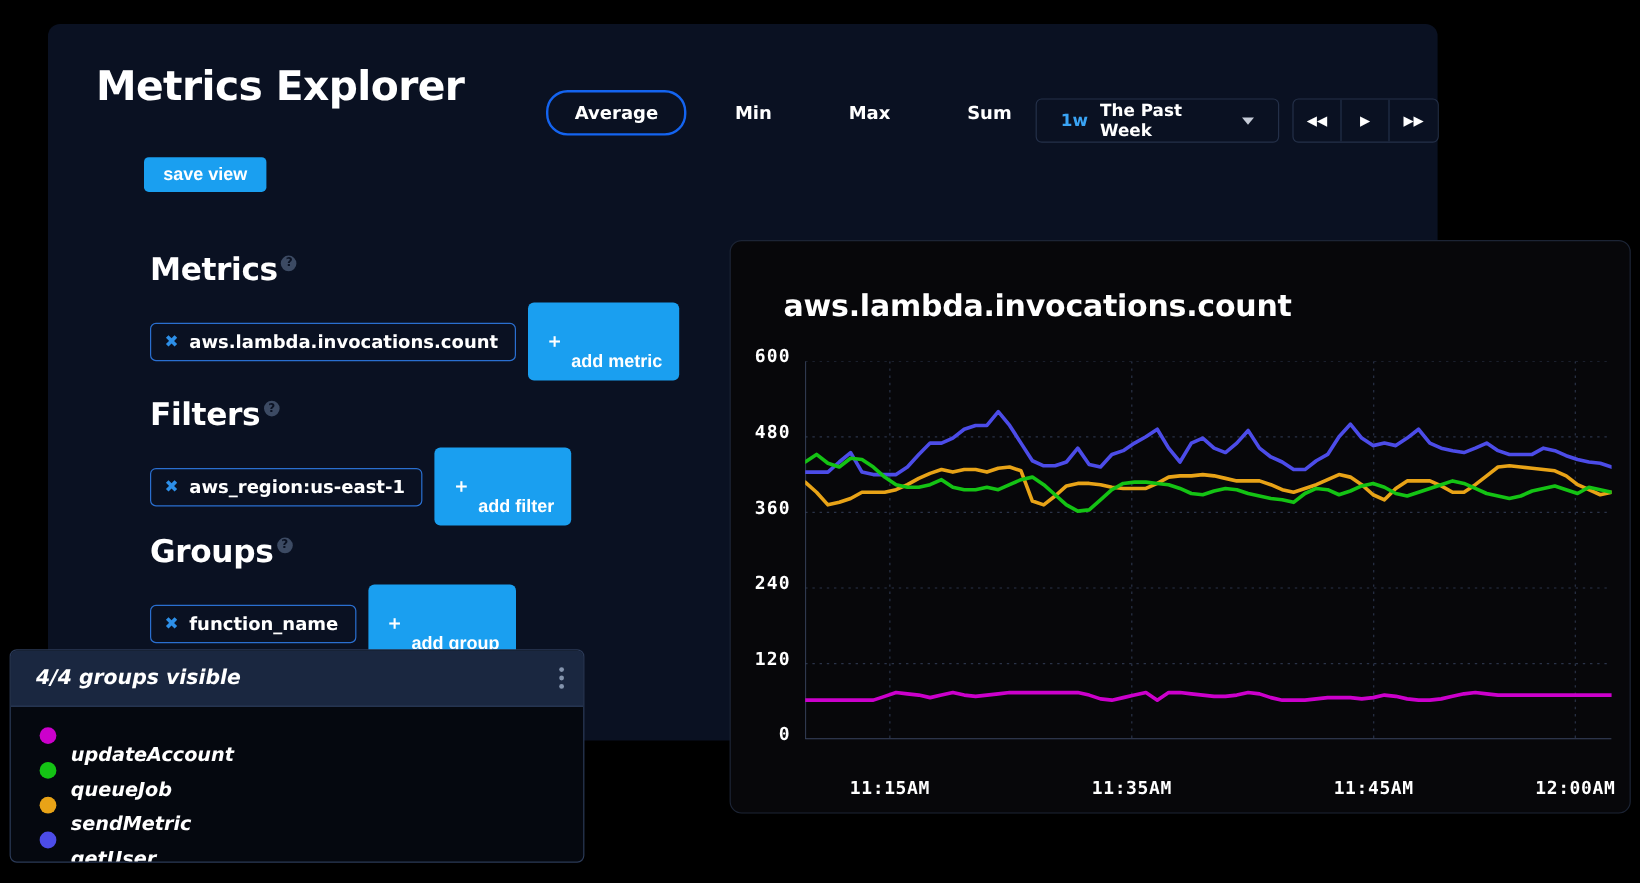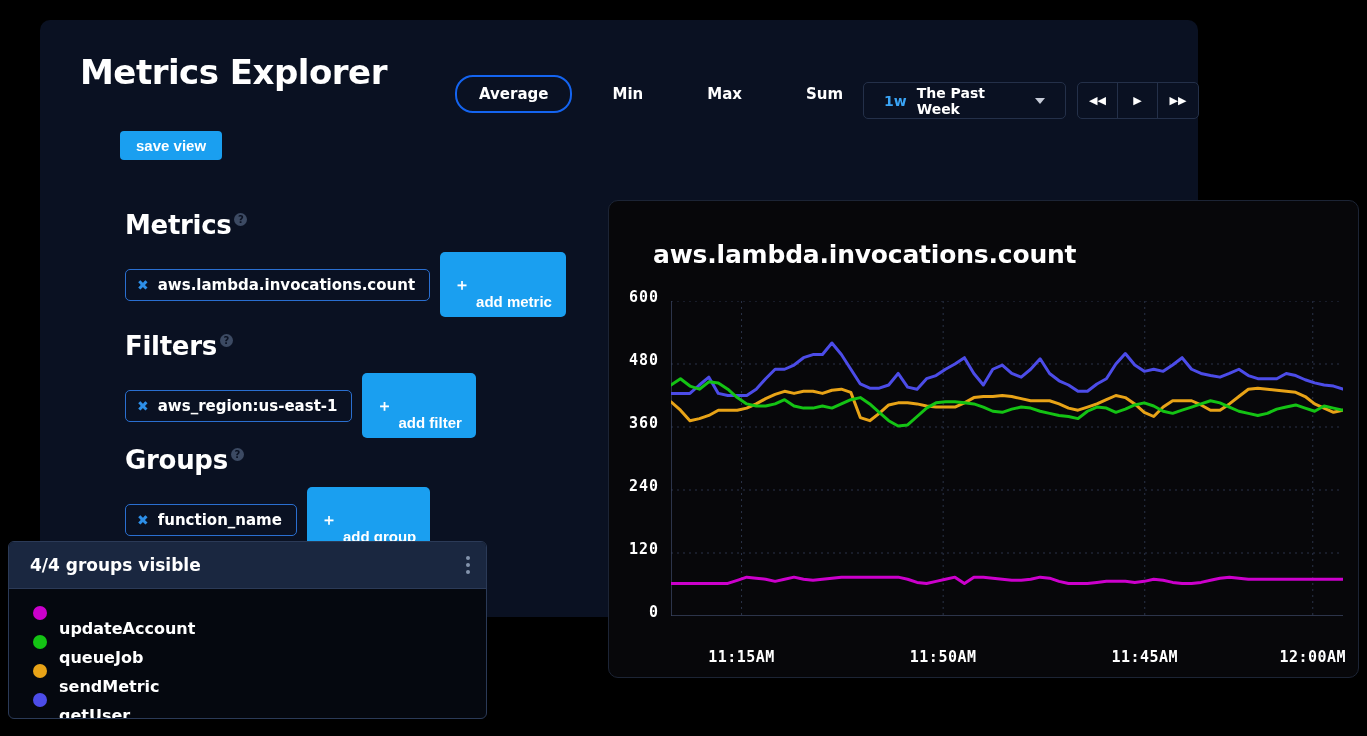--- a/index.html
+++ b/index.html
@@ -109,21 +109,21 @@
     padding: 7px 14px; cursor: pointer;
   }
   .add-plus { color: #ffffff; font-size: 16px; font-weight: 700; line-height: 1; }
   .add-label { color: #ffffff; font-size: 15px; font-weight: 700; margin-top: 34px; }
 
   
   .legend-card {
     position: absolute; left: 8px; top: 541px;
     width: 479px; height: 178px;
     border: 1px solid #2b3a57; border-radius: 6px;
-    background: #05080f; overflow: hidden;
+    background: #05080f; overflow: hidden; font-style: italic;
   }
   .legend-head {
     height: 47px; background: #1a2740;
     border-bottom: 1px solid #2b3a57;
     display: flex; align-items: center; justify-content: space-between;
     padding: 0 16px 0 21px;
   }
   .legend-head-title { font-size: 17px; font-weight: 700; color: #ffffff; }
   .kebab { display: flex; flex-direction: column; gap: 3px; cursor: pointer; }
   .kebab span { width: 4px; height: 4px; border-radius: 50%; background: #8494ad; }
@@ -281,21 +281,21 @@
           <line x1="0" y1="0" x2="0" y2="315" stroke="#3a4560" stroke-width="1.5"></line>
           <line x1="0" y1="315" x2="672" y2="315" stroke="#3a4560" stroke-width="1.5"></line>
           <polyline points="0.00,92.40 9.46,92.40 18.93,92.40 28.39,84.00 37.86,76.13 47.32,92.40 56.79,94.50 66.25,94.50 75.72,94.50 85.18,88.20 94.65,77.70 104.11,68.25 113.58,68.25 123.04,64.05 132.51,56.70 141.97,53.55 151.44,53.55 160.90,42.00 170.37,53.55 179.83,68.25 189.30,82.95 198.76,87.15 208.23,87.15 217.69,84.00 227.15,72.45 236.62,86.10 246.08,88.20 255.55,77.70 265.01,74.55 274.48,68.25 283.94,63.00 293.41,56.70 302.87,72.45 312.34,84.00 321.80,68.25 331.27,64.05 340.73,72.45 350.20,76.13 359.66,68.25 369.13,57.75 378.59,72.45 388.06,79.80 397.52,84.00 406.99,90.30 416.45,90.30 425.92,82.95 435.38,77.70 444.85,63.00 454.31,52.50 463.77,64.05 473.24,70.35 482.70,68.25 492.17,70.35 501.63,64.05 511.10,56.70 520.56,68.25 530.03,72.45 539.49,74.55 548.96,76.13 558.42,72.45 567.89,68.25 577.35,74.55 586.82,77.70 596.28,77.70 605.75,77.70 615.21,72.45 624.68,74.55 634.14,78.75 643.61,81.90 653.07,84.00 662.54,85.05 672.00,88.20" fill="none" stroke="#4c4ce8" stroke-width="3" stroke-linejoin="round" stroke-linecap="round"></polyline>
           <polyline points="0.00,100.80 9.46,109.20 18.93,119.70 28.39,117.60 37.86,114.45 47.32,109.20 56.79,109.20 66.25,109.20 75.72,107.10 85.18,102.90 94.65,97.65 104.11,93.45 113.58,90.30 123.04,92.40 132.51,90.30 141.97,90.30 151.44,92.40 160.90,89.25 170.37,88.20 179.83,91.35 189.30,116.55 198.76,119.70 208.23,112.35 217.69,103.95 227.15,101.85 236.62,101.85 246.08,102.90 255.55,105.00 265.01,106.05 274.48,106.05 283.94,106.05 293.41,101.85 302.87,96.60 312.34,95.55 321.80,95.55 331.27,94.50 340.73,95.55 350.20,97.65 359.66,99.75 369.13,99.75 378.59,99.75 388.06,102.90 397.52,107.10 406.99,109.20 416.45,106.05 425.92,102.90 435.38,98.70 444.85,94.50 454.31,96.60 463.77,102.90 473.24,111.30 482.70,115.50 492.17,106.05 501.63,99.75 511.10,99.75 520.56,99.75 530.03,103.95 539.49,109.20 548.96,109.20 558.42,102.90 567.89,95.55 577.35,88.20 586.82,87.15 596.28,88.20 605.75,89.25 615.21,90.30 624.68,91.35 634.14,95.55 643.61,102.90 653.07,107.10 662.54,111.30 672.00,109.20" fill="none" stroke="#e8a317" stroke-width="3" stroke-linejoin="round" stroke-linecap="round"></polyline>
           <polyline points="0.00,84.00 9.46,77.70 18.93,85.05 28.39,88.20 37.86,80.85 47.32,81.90 56.79,88.20 66.25,96.60 75.72,102.90 85.18,105.00 94.65,105.00 104.11,102.90 113.58,98.70 123.04,105.00 132.51,107.10 141.97,107.10 151.44,105.00 160.90,107.10 170.37,102.90 179.83,98.70 189.30,96.60 198.76,102.90 208.23,111.30 217.69,119.70 227.15,124.95 236.62,123.90 246.08,115.50 255.55,107.10 265.01,101.85 274.48,100.80 283.94,100.80 293.41,101.85 302.87,102.90 312.34,106.05 321.80,110.25 331.27,111.30 340.73,108.15 350.20,106.05 359.66,107.10 369.13,110.25 378.59,112.35 388.06,114.45 397.52,115.50 406.99,117.60 416.45,110.25 425.92,106.05 435.38,107.10 444.85,111.30 454.31,108.15 463.77,103.95 473.24,101.85 482.70,105.00 492.17,110.25 501.63,112.35 511.10,109.20 520.56,106.05 530.03,102.90 539.49,99.75 548.96,101.85 558.42,106.05 567.89,110.25 577.35,112.35 586.82,114.45 596.28,112.35 605.75,108.15 615.21,106.05 624.68,103.95 634.14,107.10 643.61,110.25 653.07,105.00 662.54,107.10 672.00,109.20" fill="none" stroke="#14c314" stroke-width="3" stroke-linejoin="round" stroke-linecap="round"></polyline>
           <polyline points="0.00,282.45 9.46,282.45 18.93,282.45 28.39,282.45 37.86,282.45 47.32,282.45 56.79,282.45 66.25,279.30 75.72,276.15 85.18,277.20 94.65,278.25 104.11,280.35 113.58,278.25 123.04,276.15 132.51,278.25 141.97,279.30 151.44,278.25 160.90,277.20 170.37,276.15 179.83,276.15 189.30,276.15 198.76,276.15 208.23,276.15 217.69,276.15 227.15,276.15 236.62,278.25 246.08,281.40 255.55,282.45 265.01,280.35 274.48,278.25 283.94,276.15 293.41,282.45 302.87,276.15 312.34,276.15 321.80,277.20 331.27,278.25 340.73,279.30 350.20,279.30 359.66,278.25 369.13,276.15 378.59,277.20 388.06,280.35 397.52,282.45 406.99,282.45 416.45,282.45 425.92,281.40 435.38,280.35 444.85,280.35 454.31,280.35 463.77,281.40 473.24,280.35 482.70,278.25 492.17,279.30 501.63,281.40 511.10,282.45 520.56,282.45 530.03,281.40 539.49,279.30 548.96,277.20 558.42,276.15 567.89,277.20 577.35,278.25 586.82,278.25 596.28,278.25 605.75,278.25 615.21,278.25 624.68,278.25 634.14,278.25 643.61,278.25 653.07,278.25 662.54,278.25 672.00,278.25" fill="none" stroke="#cc00cc" stroke-width="3" stroke-linejoin="round" stroke-linecap="round"></polyline>
         </svg>
     </div>
     <div class="x-labels" id="x-labels">
         <div class="x-label" style="left: 70.56px;">11:15AM</div>
-        <div class="x-label" style="left: 272.16px;">11:50AM</div>
+        <div class="x-label" style="left: 272.16px;">11:35AM</div>
         <div class="x-label" style="left: 473.76px;">11:45AM</div>
         <div class="x-label" style="left: 641.76px;">12:00AM</div>
       </div>
   </div>
 
   <div class="legend-card">
     <div class="legend-head">
       <div class="legend-head-title">4/4 groups visible</div>
       <div class="kebab">
         <span></span>

